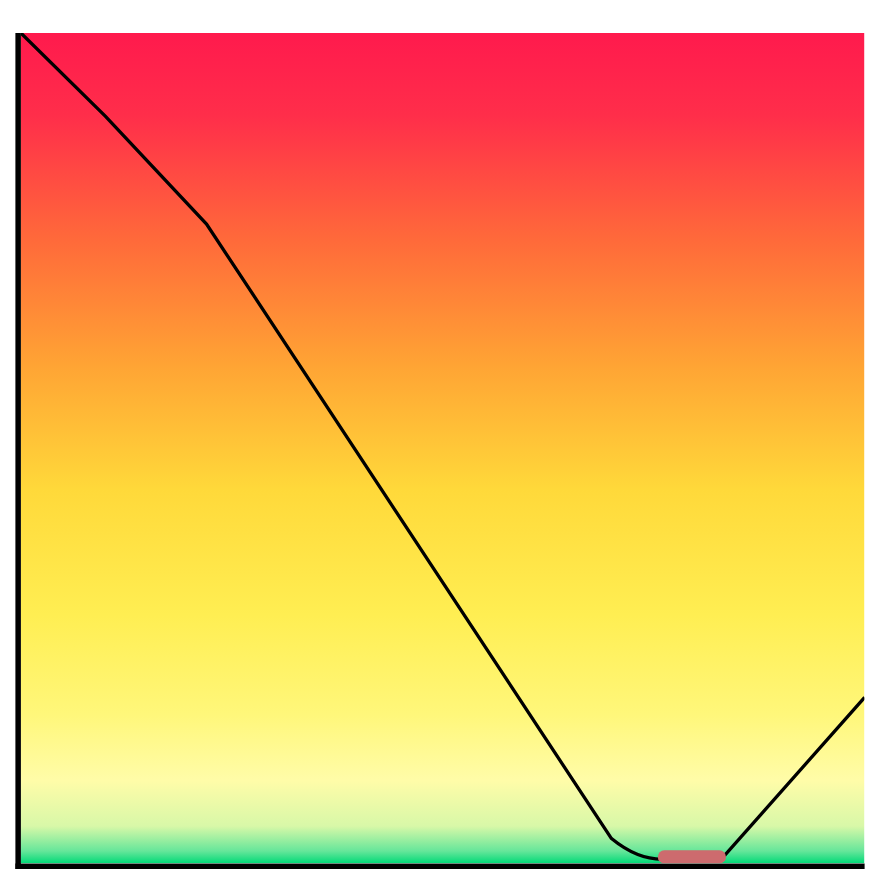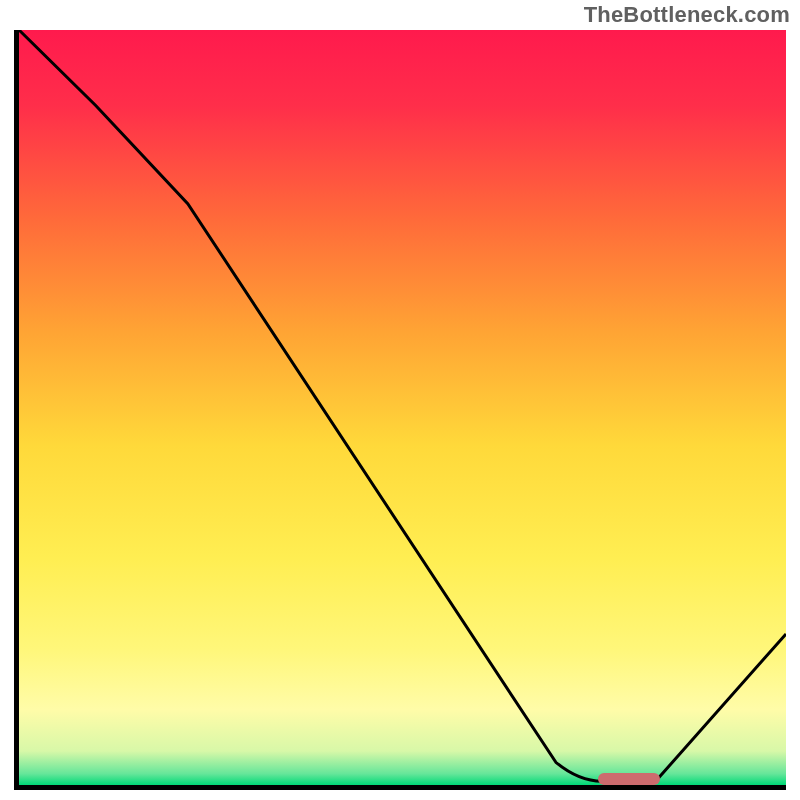--- a/index.html
+++ b/index.html
@@ -61,21 +61,20 @@
     position: absolute;
     height: 12px;
     border-radius: 6px;
     background: #cd6b6e;
   }
 </style>
 </head>
 <body>
 <div class="container">
 
-<div class="watermark">TheBottleneck.com</div>
 
 <div class="plot-frame">
 
   <div class="plot-inner">
 
     <svg class="gradient-bg" viewBox="0 0 100 100" preserveAspectRatio="none">
       <defs>
         <linearGradient id="heat" x1="0" y1="0" x2="0" y2="1">
               <stop offset="0%" stop-color="#ff1a4d"></stop>
               <stop offset="10%" stop-color="#ff2e4a"></stop>

